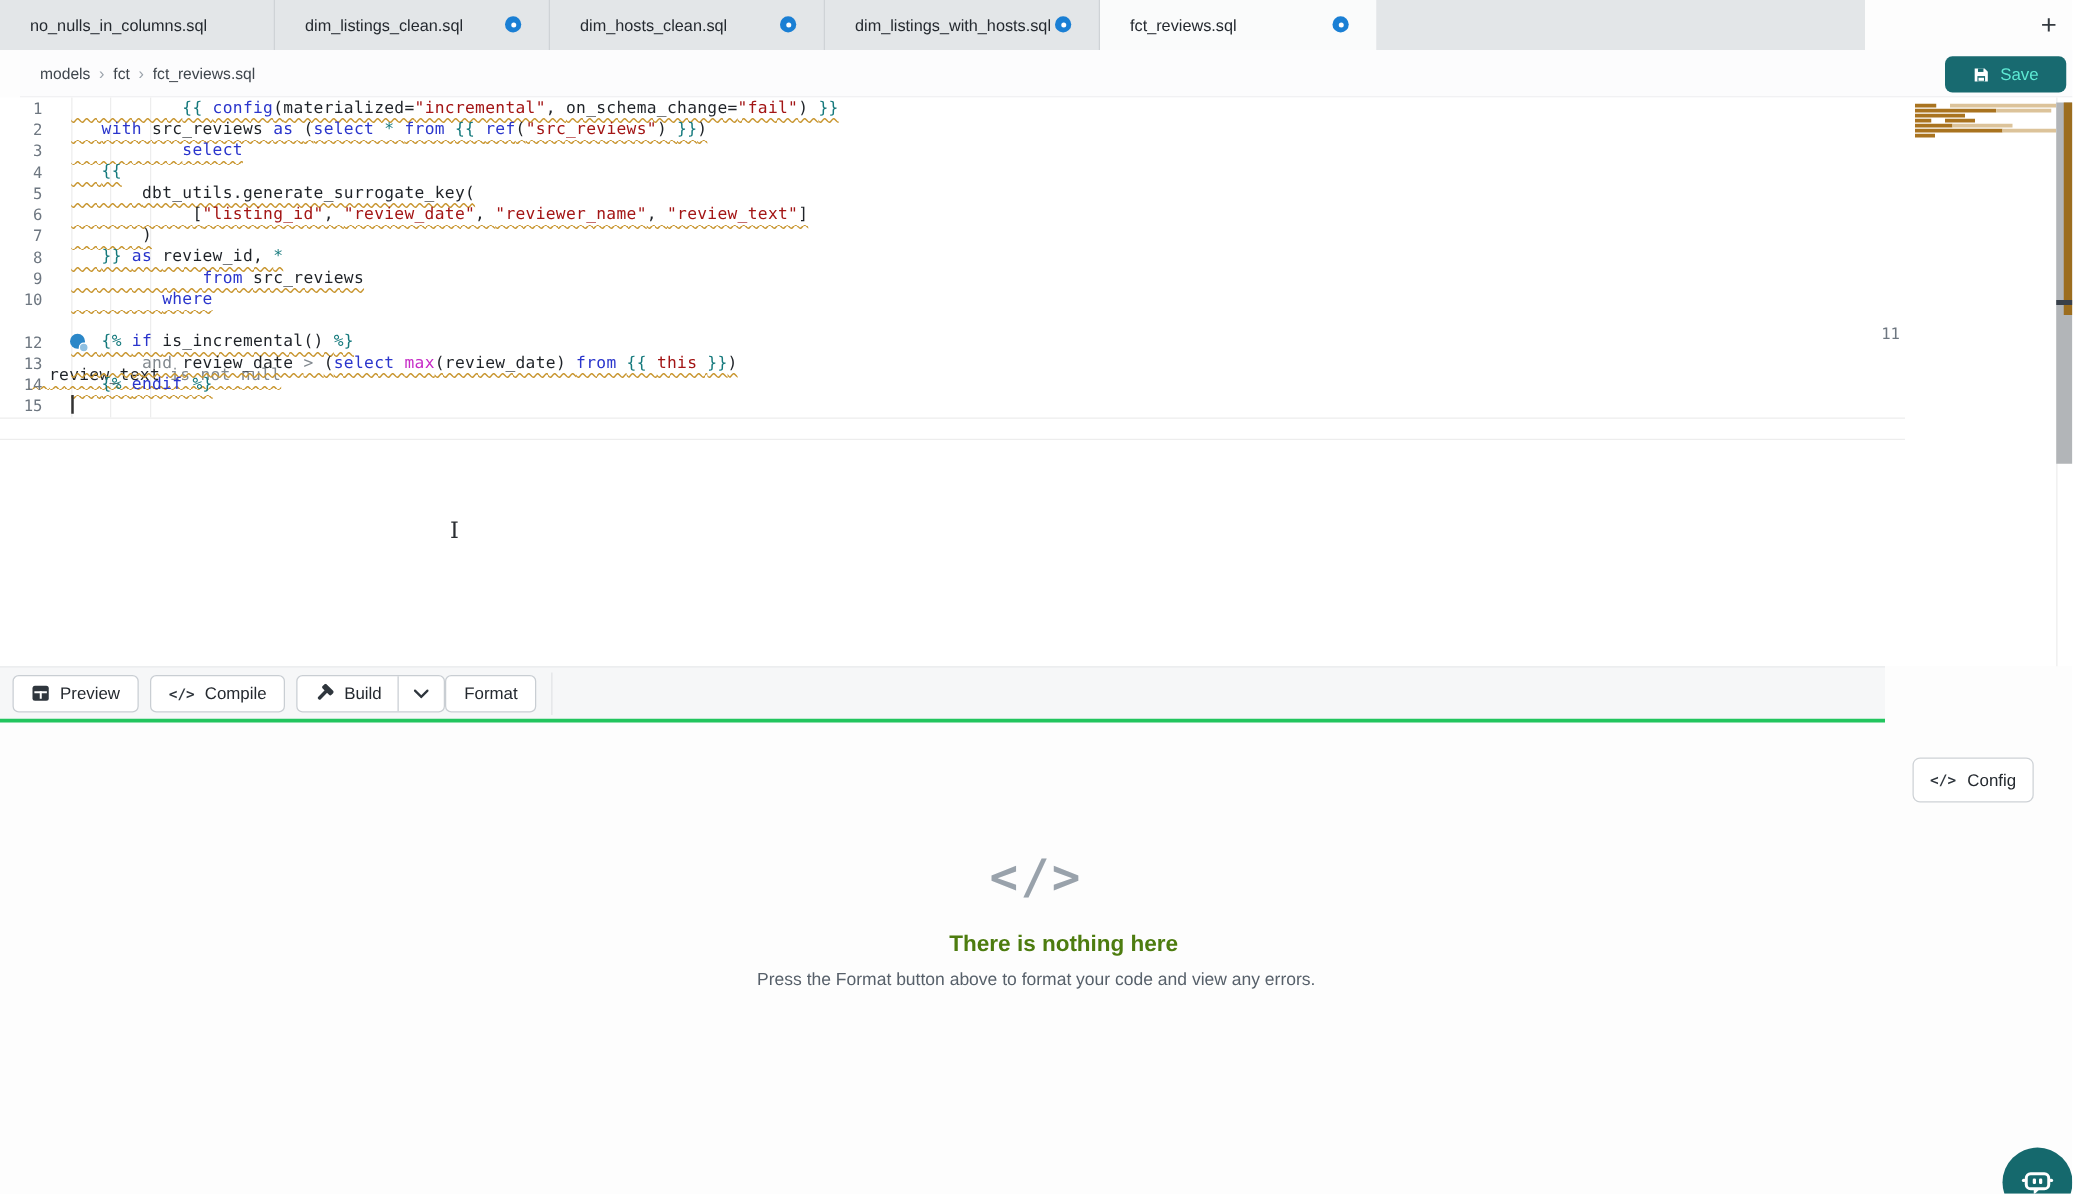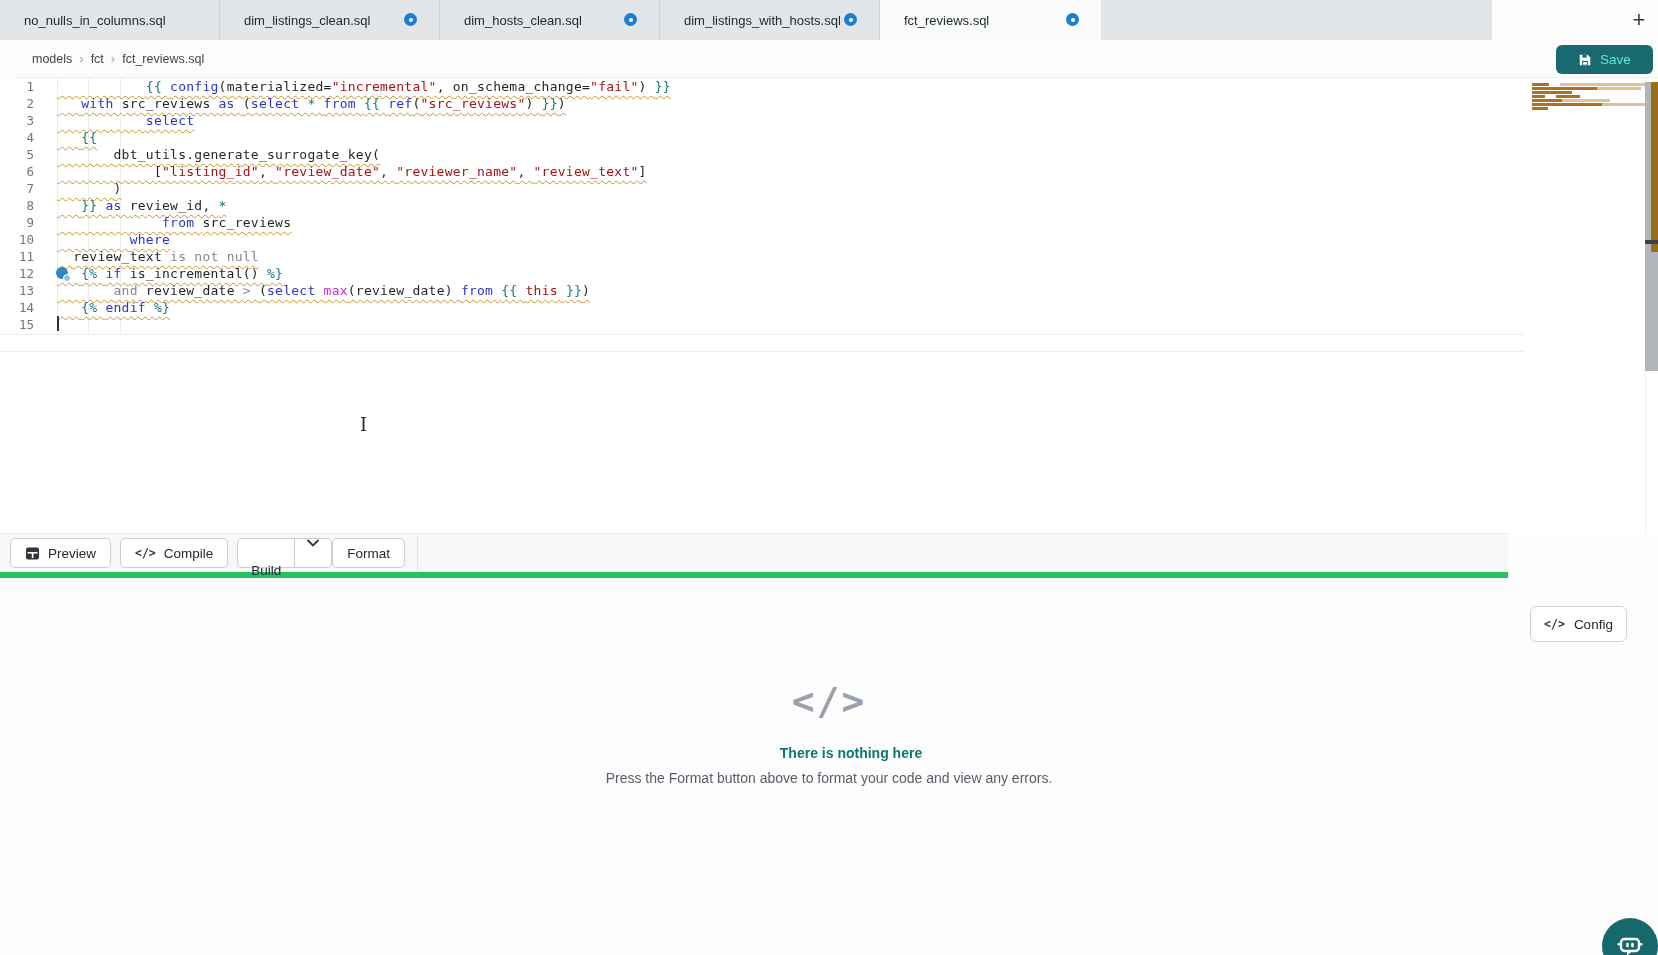--- a/index.html
+++ b/index.html
@@ -59,46 +59,46 @@
   
   .mm { position:absolute; height:3px; }
   .mm.dark { background:#a9731f; } .mm.tan { background:#dcc39a; }
   #scroll-track { position:absolute; left:1645px; top:0; width:13px; height:455px;
     border-left:1px solid #ededed; }
   #scroll-thumb { position:absolute; left:1645px; top:4px; width:13px; height:289px; background:#b2b5b8; }
   #ruler-warn { position:absolute; left:1651px; top:4px; width:7px; height:170px; background:#9c6d1e; }
   #ruler-pos { position:absolute; left:1645px; top:162px; width:13px; height:4px; background:#39404a; }
   
   #toolband { position:absolute; left:0; top:533px; width:1508px; height:45px;
-    background:#f6f7f8; border-top:1px solid #e8eaec; border-bottom:6px solid #22c55e;
+    background:#f6f7f8; border-top:1px solid #e8eaec; border-bottom:3px solid #22c55e;
     display:flex; align-items:center; }
   .tbtn { height:30px; background:#fff; border:1px solid #c9ced3; border-radius:5px;
     display:flex; align-items:center; justify-content:center; gap:8px; font-size:13.5px;
     color:#24292f; font-family:"Liberation Sans",sans-serif; cursor:pointer; padding:0 14px; }
   #btn-preview { margin-left:10px; }
   .tbtn + .tbtn, .split { margin-left:9px; }
   .split { height:30px; display:flex; border:1px solid #c9ced3; border-radius:5px; background:#fff; }
-  .split .seg { display:flex; gap:24px; padding:0 13px; font-size:13.5px; cursor:pointer;flex-direction:column; }
+  .split .seg { display:flex; align-items:center; gap:8px; padding:0 13px; font-size:13.5px; cursor:pointer; }
   .split .seg.caret { border-left:1px solid #c9ced3; padding:0 12px; }
   .code-glyph { font-family:"DejaVu Sans Mono",monospace; font-weight:bold; font-size:11.5px; color:#2f363d; }
   #tool-divider { width:1px; height:34px; background:#e1e3e5; margin-left:12px; }
   #paneltabs { display:flex; margin-left:28px; height:45px; align-items:stretch; }
   .ptab { display:flex; align-items:center; padding:0 16px; font-size:14px; color:#24292f;
     cursor:pointer; border-bottom:3px solid transparent; margin-top:2px; }
   .ptab.active { border-bottom-color:#24292f; font-weight:400; }
   
   #panel { position:absolute; left:0; top:579px; width:1658px; height:376px; background:#fdfdfd; }
   #config-btn { position:absolute; left:1530px; top:27px; width:97px; height:36px;
     background:#fff; border:1px solid #ced2d6; border-radius:6px; display:flex; align-items:center;
     justify-content:center; gap:9px; font-size:13.5px; color:#24292f; cursor:pointer;
     font-family:"Liberation Sans",sans-serif; }
   #empty { position:absolute; left:0; top:100px; width:1658px; text-align:center; }
   #empty-icon { font-family:"DejaVu Sans Mono",monospace; font-weight:bold; font-size:38px;
     color:#99a2ab; letter-spacing:2px; }
-  #empty-title { margin-top:22px; font-size:14px; font-weight:bold; color:#0f766e;padding-left:44px; }
+  #empty-title { margin-top:22px; font-size:18px; font-weight:bold; color:#4d7c0f;padding-left:44px; }
   #empty-sub { margin-top:9px; font-size:14px; color:#57606a; }
   
   #fab { position:absolute; left:1602px; top:918px; width:56px; height:56px; border-radius:50%;
     background:#15696d; border:none; cursor:pointer; display:flex; align-items:center;
     justify-content:center; }
 </style>
 </head>
 <body>
 
 <div id="app">
@@ -183,21 +183,21 @@
           <span class="code squig"><span class="tok-ws">   </span><span class="tok-t">}} </span><span class="tok-b">as </span><span class="tok-k">review_id, </span><span class="tok-t">*</span></span>
         </div>
         <div class="line" style="top: 136px;">
           <span class="ln">9</span>
           <span class="code squig"><span class="tok-ws">             </span><span class="tok-b">from </span><span class="tok-k">src_reviews</span></span>
         </div>
         <div class="line" style="top: 153px; align-items: center;">
           <span class="ln">10</span>
           <span class="code squig"><span class="tok-ws">         </span><span class="tok-b">where</span></span>
         </div>
-        <div class="line" style="top: 170px;">
+        <div class="line" style="top: 180px; flex-direction: column;">
           <span class="ln">11</span>
           <span class="code squig"><span class="tok-ws">  </span><span class="tok-k">review_text </span><span class="tok-g">is not </span><span class="tok-g">null</span></span>
         </div>
         <div class="line" style="top: 187px;">
           <span class="ln">12</span>
           <span class="code squig"><span class="tok-ws">   </span><span class="tok-t">{% </span><span class="tok-b">if </span><span class="tok-k">is_incremental() </span><span class="tok-t">%}</span></span>
           <span class="badge" style="top: 2px;"></span>
         </div>
         <div class="line" style="top: 204px;">
           <span class="ln">13</span>

